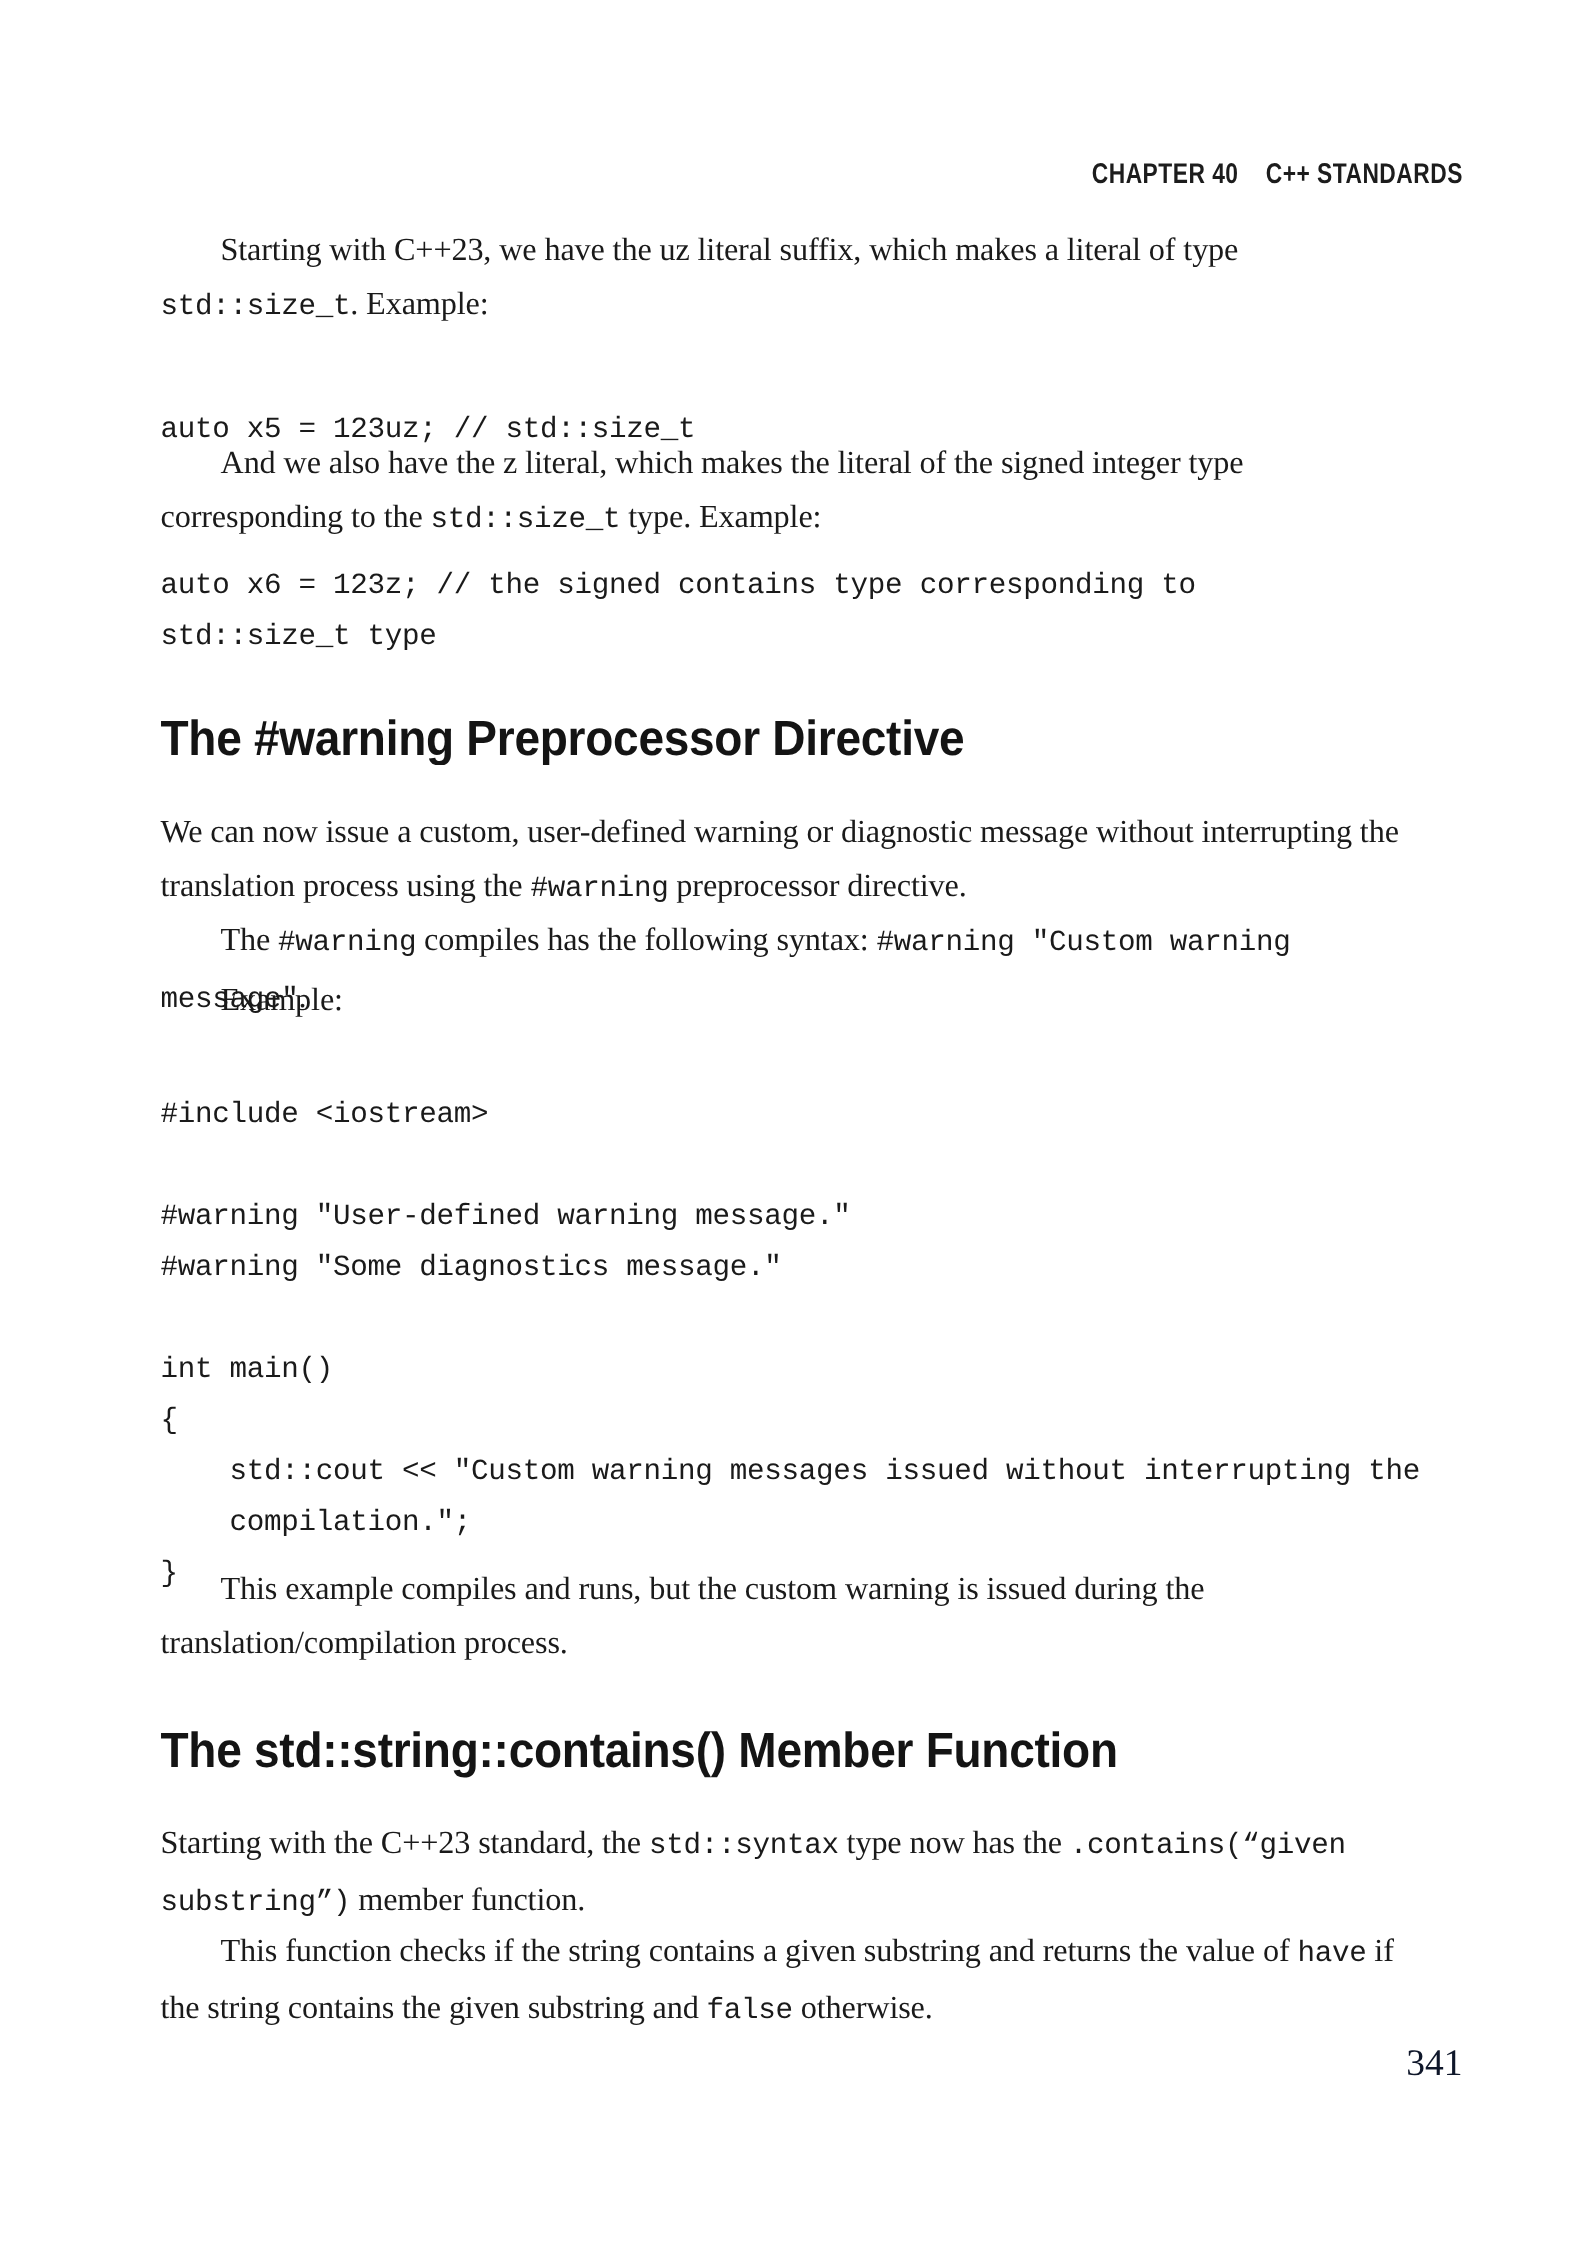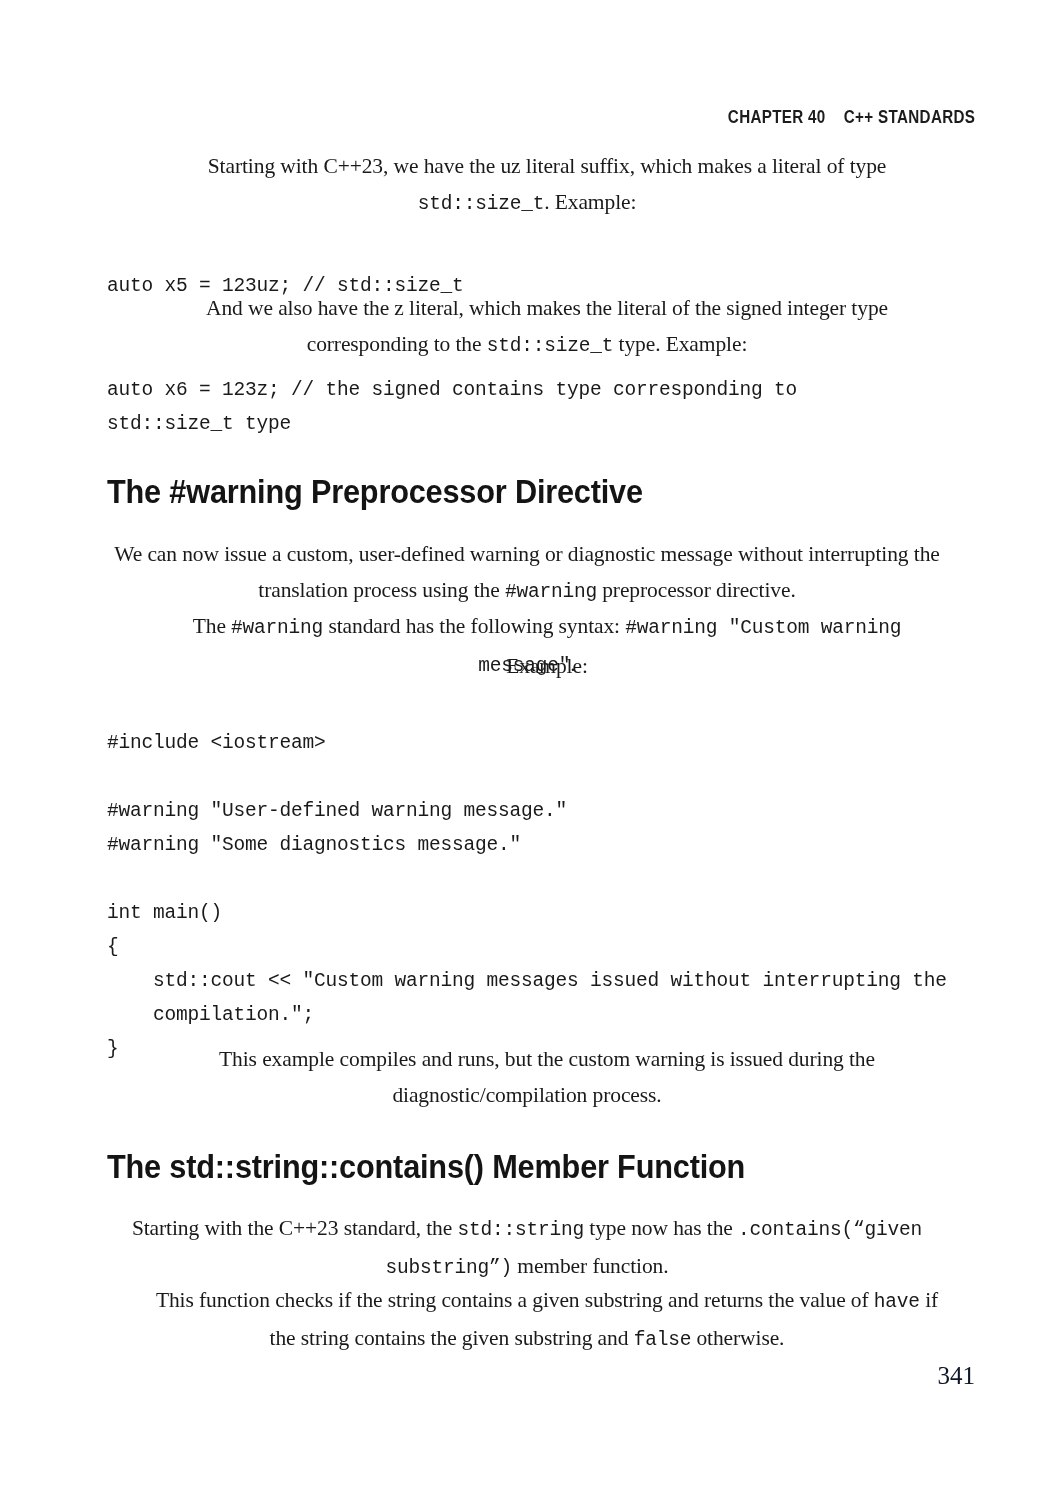--- a/index.html
+++ b/index.html
@@ -44,21 +44,21 @@
     position: absolute;
     left: 107px;
     top: 148px;
     width: 840px;
   }
 
   p.body {
     margin: 0;
     font-size: 21.5px;
     line-height: 36px;
-    text-align: center;
+    text-align: left;
     color: #1a1a1a;
     letter-spacing: -0.1px;
   }
   p.body.indent { text-indent: 40px; }
 
   code, .mono, pre {
     font-family: "Liberation Mono", "DejaVu Sans Mono", monospace;
   }
   code {
     font-size: 19.5px;
@@ -129,50 +129,50 @@
 
     <div class="blk" style="top:325px;">
       <h2 class="section">The #warning Preprocessor Directive</h2>
     </div>
 
     <div class="blk" style="top:388px;">
       <p class="body"><span>We can now issue a custom, user-defined warning or diagnostic message without interrupting the translation process using the </span><code>#warning</code><span> preprocessor directive.</span></p>
     </div>
 
     <div class="blk" style="top:460px;">
-      <p class="body indent"><span>The </span><code>#warning</code><span> standard has the following syntax: </span><code>#warning "Custom warning message"</code><span>.</span></p>
+      <p class="body indent"><span>The </span><code>#warning</code><span> compiles has the following syntax: </span><code>#warning "Custom warning message"</code><span>.</span></p>
     </div>
 
     <div class="blk" style="top:500px;">
       <p class="body indent">Example:</p>
     </div>
 
     <div class="blk" style="top:578px;">
       <pre class="code">#include &lt;iostream&gt;
 
 #warning "User-defined warning message."
 #warning "Some diagnostics message."
 
 int main()
 {
     std::cout &lt;&lt; "Custom warning messages issued without interrupting the
     compilation.";
 }</pre>
     </div>
 
     <div class="blk" style="top:893px;">
-      <p class="body indent">This example compiles and runs, but the custom warning is issued during the diagnostic/compilation process.</p>
+      <p class="body indent">This example compiles and runs, but the custom warning is issued during the translation/compilation process.</p>
     </div>
 
     <div class="blk" style="top:1000px;">
       <h2 class="section">The std::string::contains() Member Function</h2>
     </div>
 
     <div class="blk" style="top:1062px;">
-      <p class="body"><span>Starting with the C++23 standard, the </span><code>std::string</code><span> type now has the </span><code>.contains(“given substring”)</code><span> member function.</span></p>
+      <p class="body"><span>Starting with the C++23 standard, the </span><code>std::syntax</code><span> type now has the </span><code>.contains(“given substring”)</code><span> member function.</span></p>
     </div>
 
     <div class="blk" style="top:1134px;">
       <p class="body indent"><span>This function checks if the string contains a given substring and returns the value of </span><code>have</code><span> if the string contains the given substring and </span><code>false</code><span> otherwise.</span></p>
     </div>
 
   </div>
 
   <div class="folio">341</div>
 

